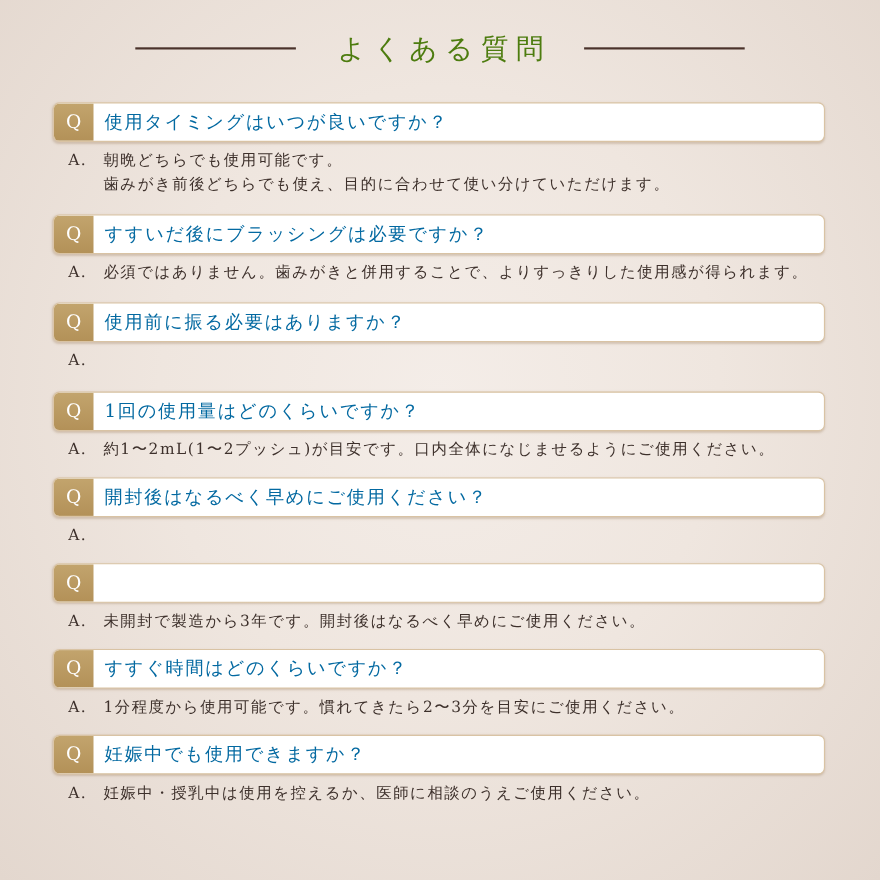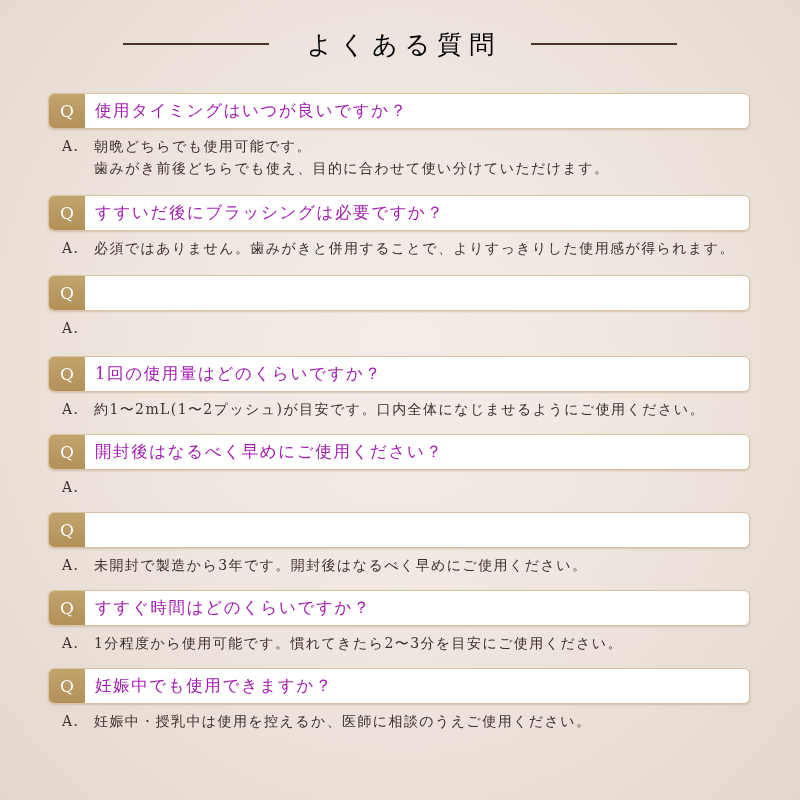--- a/index.html
+++ b/index.html
@@ -11,42 +11,42 @@
       position: relative;
     }
     .header {
       position: absolute; top: 24px; left: 0; width: 800px; height: 40px;
       display: flex; align-items: center; justify-content: center;
     }
     .header .line {
       width: 146px; height: 2px; background: #4a322b;
     }
     .header .title {
-      font-size: 25px; letter-spacing: 7px; color: #000000;
+      font-size: 25px; letter-spacing: 7px; color: #4d7c0f;
       margin: 0 30px 0 38px; font-weight: normal;
     }
     .faq-list {
       position: absolute; left: 48px; top: 93px; width: 702px;
     }
     .faq-item { position: relative; }
     .q-row {
       display: flex; align-items: stretch; height: 36px;
       background: #ffffff; border: 1px solid #d9c3a4;
       border-radius: 6px; box-shadow: 0 1px 2px rgba(160,130,95,0.35);
       overflow: hidden;
     }
     .q-badge {
       width: 36px; flex: 0 0 36px;
       background: linear-gradient(180deg, #c2a46d 0%, #b39158 100%);
       color: #ffffff; display: flex; align-items: center; justify-content: center;
       font-size: 17px; font-family: "DejaVu Serif", serif;
     }
     .q-text {
       display: flex; align-items: center;
-      padding-left: 10px; font-size: 16.5px; letter-spacing: 1.6px; color: #a21caf;
+      padding-left: 10px; font-size: 16.5px; letter-spacing: 1.6px; color: #0369a1;
       white-space: nowrap;
     }
     .a-row {
       display: flex; padding-left: 14px; margin-top: 6px;
       font-size: 14px; line-height: 22px; color: #3d302b; letter-spacing: 1.4px;
     }
     .a-label { width: 32px; flex: 0 0 32px; }
     .a-lines { display: flex; flex-direction: column; white-space: nowrap; }
   </style>
 </head>
@@ -83,20 +83,21 @@
       <div class="a-label">A.</div>
       <div class="a-lines">
         <span>必須ではありません。歯みがきと併用することで、よりすっきりした使用感が得られます。</span>
       </div>
     </div>
   </div>
 
   <div class="faq-item" style="margin-top:16px;">
     <div class="q-row">
       <div class="q-badge">Q</div>
+      <div class="q-text">使用前に振る必要はありますか？</div>
     </div>
     <div class="a-row">
       <div class="a-label">A.</div>
     </div>
   </div>
 
   <div class="faq-item" style="margin-top:17px;">
     <div class="q-row">
       <div class="q-badge">Q</div>
       <div class="q-text">1回の使用量はどのくらいですか？</div>

